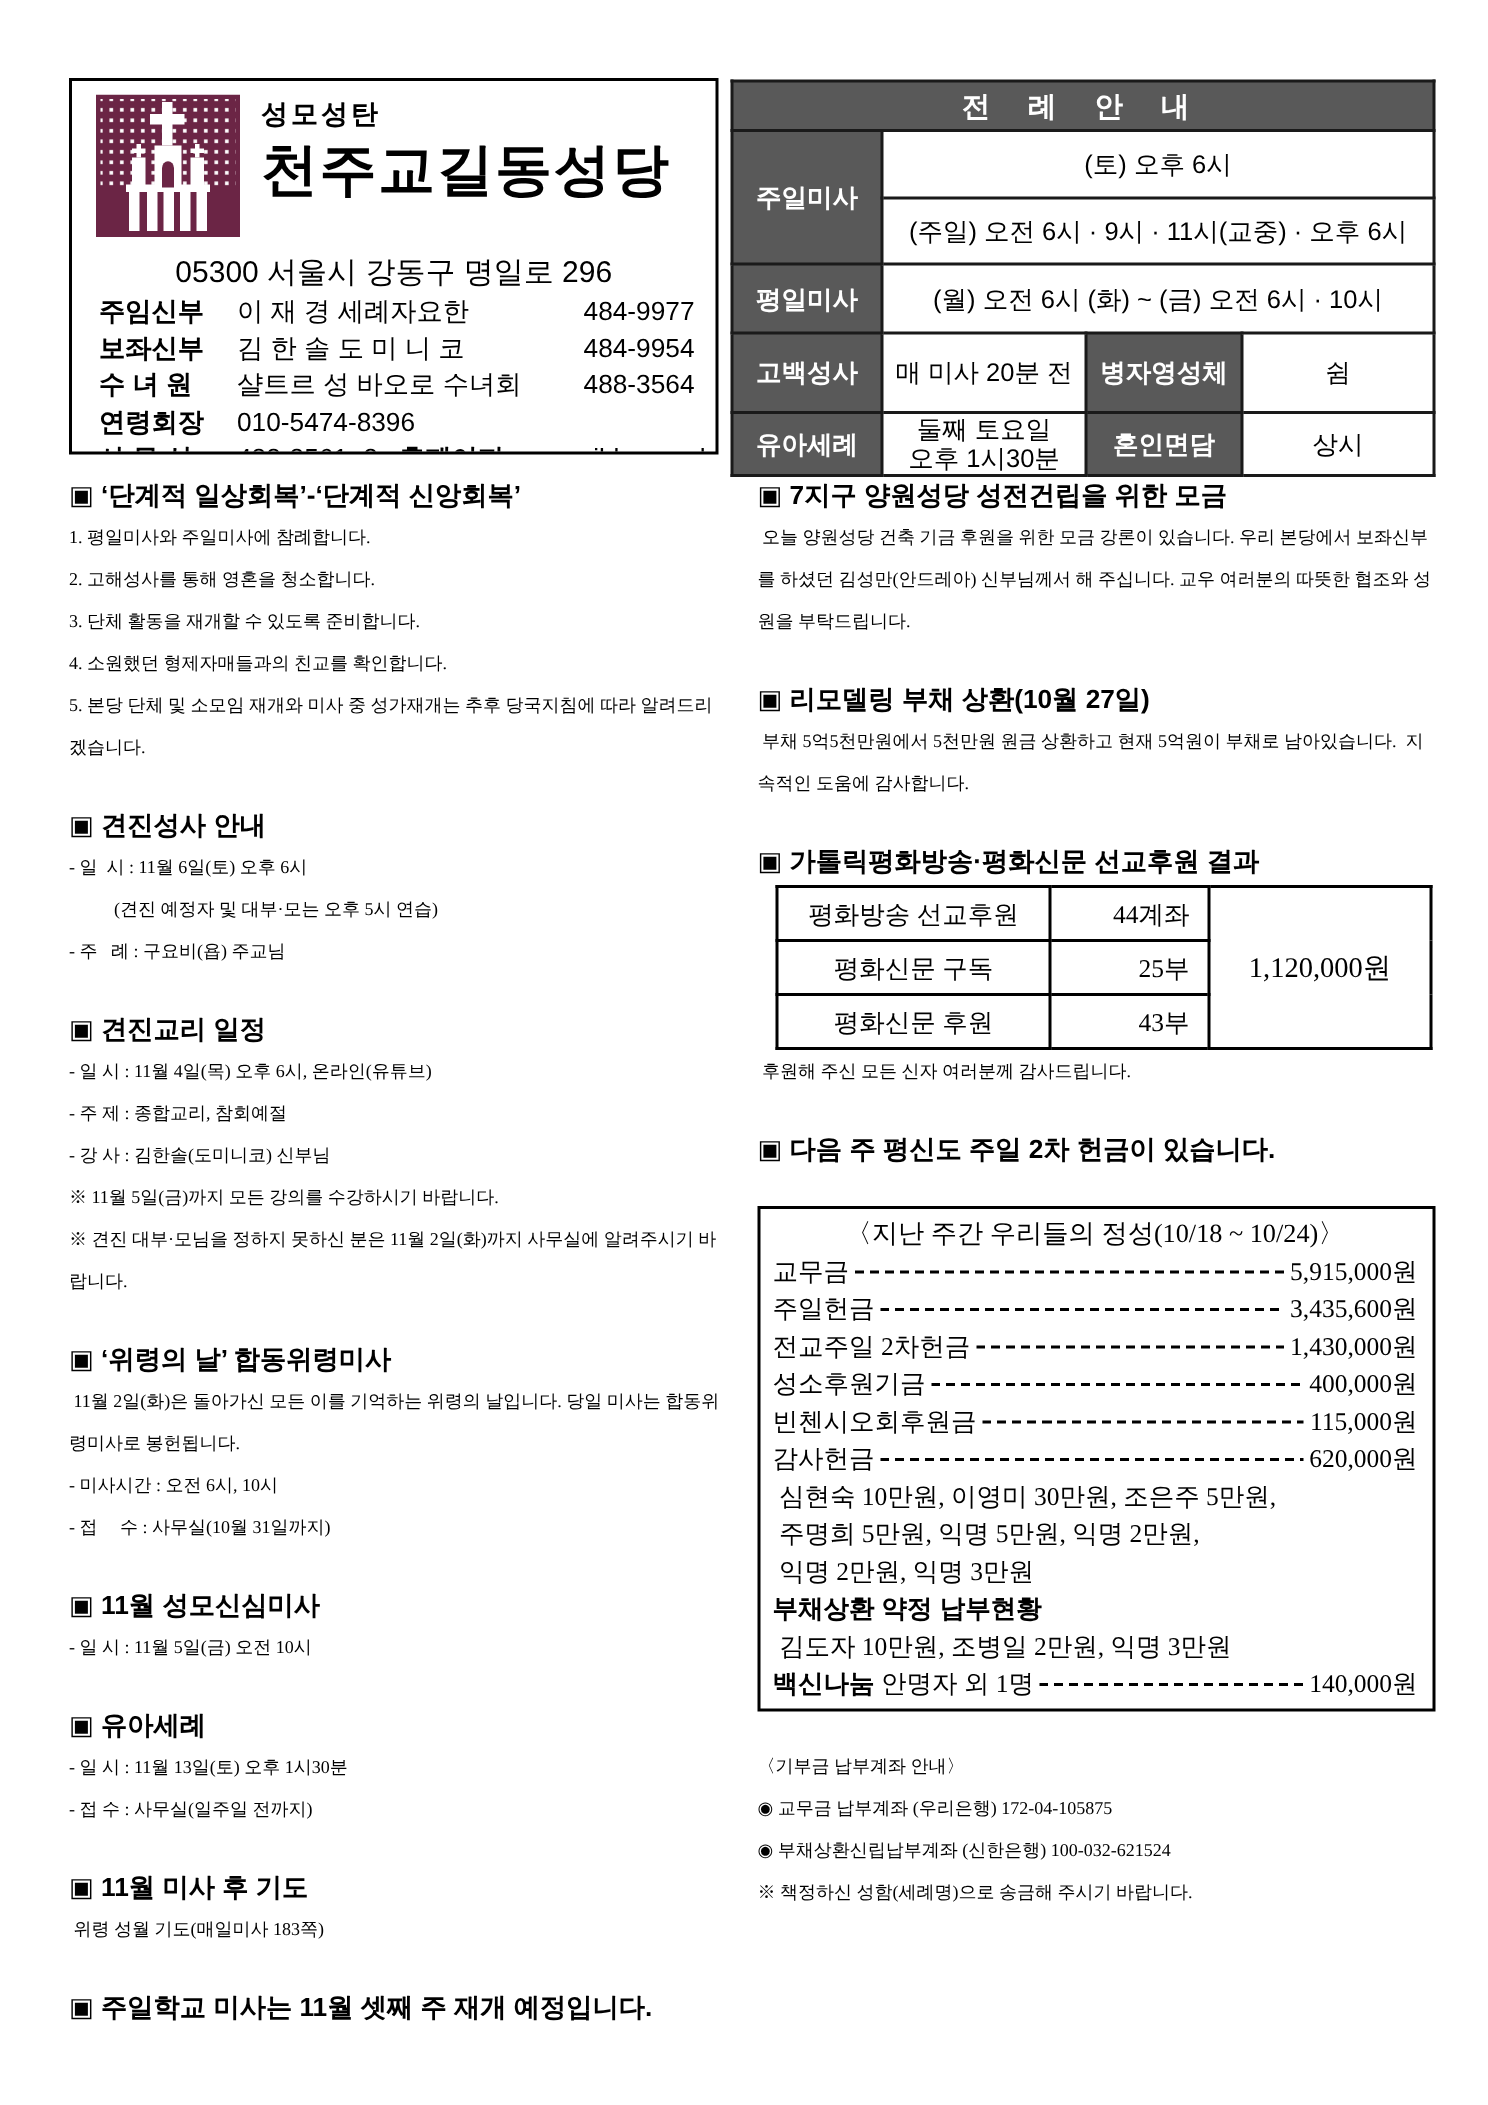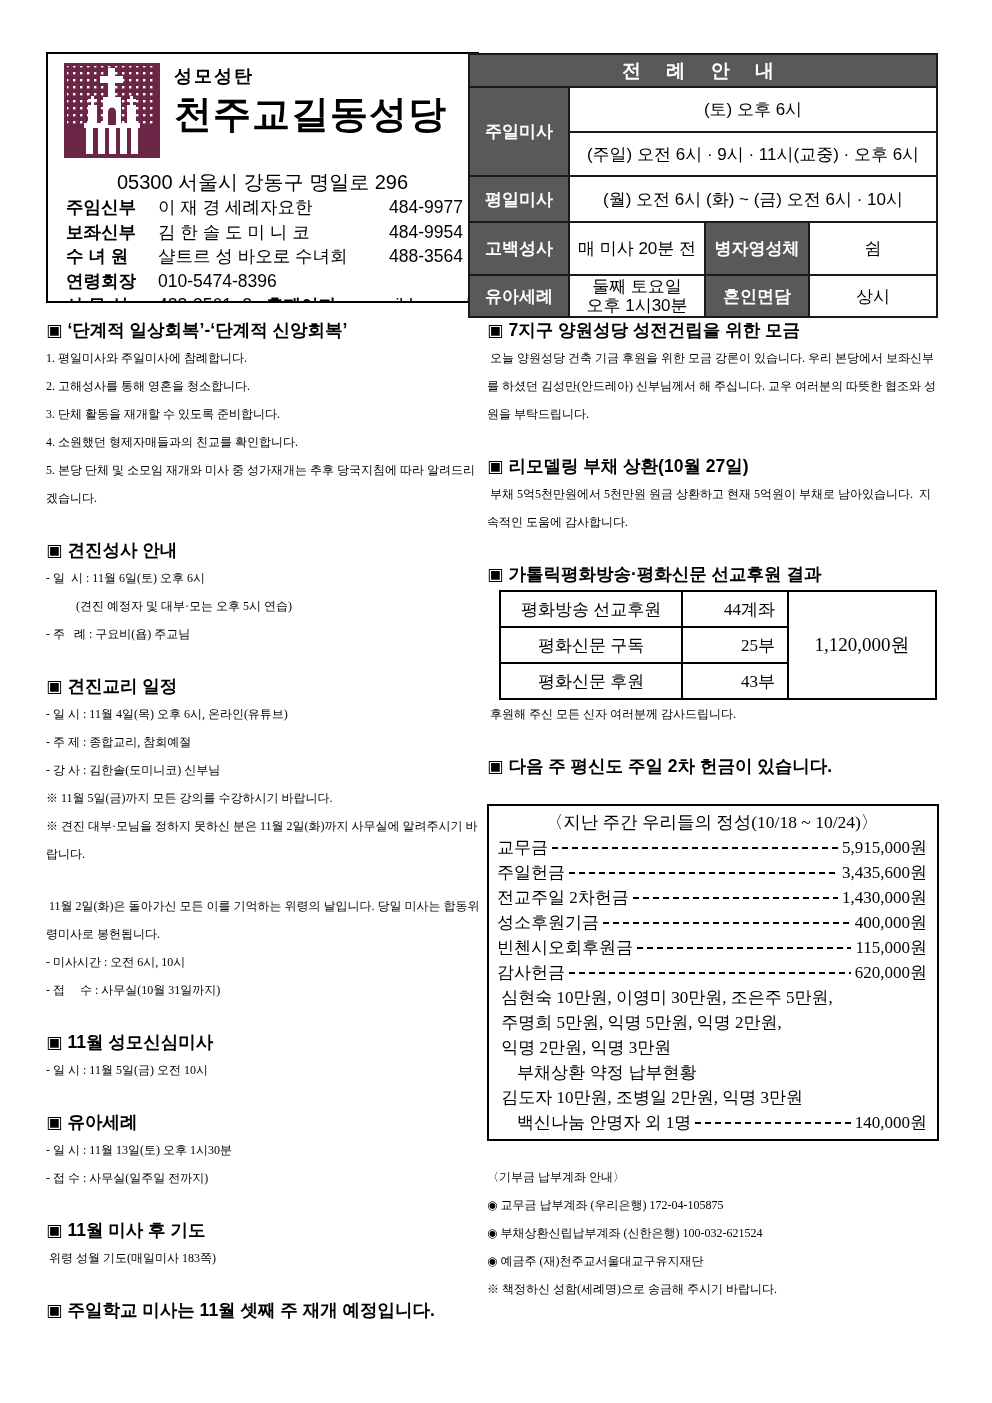--- a/index.html
+++ b/index.html
@@ -23,31 +23,31 @@
   .address{text-align:center;font-size:20px;line-height:22px;margin-top:13px;
     font-family:"Liberation Sans","DejaVu Sans",sans-serif;}
   .contacts{padding:2px 14px 0 18px;font-family:"Liberation Sans","DejaVu Sans",sans-serif;}
   .c-row{display:flex;line-height:24.5px;font-size:17.5px;white-space:pre;}
   .c-label{font-weight:700;width:92px;flex:0 0 auto;}
   .c-value{flex:1 1 auto;}
   .c-phone{width:96px;text-align:right;flex:0 0 auto;}
   .c-home-label{font-weight:700;margin:0 8px 0 14px;}
 
   
-  .mass-wrap{position:absolute;left:468px;top:53px;}
+  .mass-wrap{position:absolute;left:487px;top:53px;}
   table.mass{border-collapse:collapse;table-layout:fixed;width:468px;
     font-family:"Liberation Sans","DejaVu Sans",sans-serif;}
   table.mass td{border:2px solid #1a1a1a;text-align:center;vertical-align:middle;
     font-size:17px;padding:0;}
   table.mass td.dark{background:#595959;color:#fff;font-weight:700;}
   table.mass td.ttl{height:31px;font-size:19px;letter-spacing:10px;font-weight:700;}
   .two-line{white-space:pre-line;font-size:16px;line-height:19px;}
 
   
-  .cols{position:absolute;left:46px;top:316px;display:flex;gap:4px;justify-content:space-between;}
+  .cols{position:absolute;left:46px;top:316px;display:flex;gap:22px;justify-content:space-between;}
   .col-l{width:437px;flex:0 0 auto;}
   .col-r{width:452px;flex:0 0 auto;}
   .sec{margin-bottom:24px;}
   .sec-title{font-weight:700;font-size:17.5px;line-height:28px;white-space:pre-wrap;
     font-family:"Liberation Sans","DejaVu Sans",sans-serif;}
   .line{font-size:12px;line-height:28px;white-space:pre-wrap;}
 
   
   table.peace{border-collapse:collapse;table-layout:fixed;width:430px;margin:2px 0 0 12px;}
   table.peace td{border:2px solid #000;font-size:17px;vertical-align:middle;height:34px;padding:0;}
@@ -55,21 +55,21 @@
   table.peace td.cnt{text-align:right;padding-right:12px;width:92px;}
   table.peace td.total{text-align:center;font-size:19px;width:146px;}
 
   
   .offer-box{border:2px solid #000;padding:3px 10px 4px 8px;box-sizing:border-box;width:452px;}
   .box-line{font-size:17px;line-height:25px;white-space:pre-wrap;}
   .box-title{text-align:center;font-size:17.5px;line-height:26px;}
   .leader-row{display:flex;align-items:center;}
   .leader{flex:1 1 auto;height:2px;margin:0 4px;
     background:repeating-linear-gradient(90deg,#000 0 6px,transparent 6px 10px);}
-  .bold{font-weight:400;margin-left:20px;}
+  .bold{font-weight:700;}
 </style>
 </head>
 <body>
 
 <div class="hdr-box">
   <div class="logo-row">
     <svg class="logo" viewBox="0 0 96 95">
       <defs>
         <pattern id="dots" width="7" height="7" patternUnits="userSpaceOnUse">
           <rect x="2" y="2" width="2.4" height="2.4" fill="#ffffff"></rect>
@@ -195,20 +195,21 @@
     <div class="sec">
       <div class="sec-title">▣ 견진교리 일정</div>
       <div class="line">- 일 시 : 11월 4일(목) 오후 6시, 온라인(유튜브)</div>
       <div class="line">- 주 제 : 종합교리, 참회예절</div>
       <div class="line">- 강 사 : 김한솔(도미니코) 신부님</div>
       <div class="line">※ 11월 5일(금)까지 모든 강의를 수강하시기 바랍니다.</div>
       <div class="line">※ 견진 대부·모님을 정하지 못하신 분은 11월 2일(화)까지 사무실에 알려주시기 바랍니다.</div>
     </div>
 
     <div class="sec">
+      <div class="sec-title">▣ ‘위령의 날’ 합동위령미사</div>
       <div class="line"> 11월 2일(화)은 돌아가신 모든 이를 기억하는 위령의 날입니다. 당일 미사는 합동위령미사로 봉헌됩니다.</div>
       <div class="line">- 미사시간 : 오전 6시, 10시</div>
       <div class="line">- 접     수 : 사무실(10월 31일까지)</div>
     </div>
 
     <div class="sec">
       <div class="sec-title">▣ 11월 성모신심미사</div>
       <div class="line">- 일 시 : 11월 5일(금) 오전 10시</div>
     </div>
 
@@ -312,18 +313,17 @@
         <span> 안명자 외 1명</span>
         <span class="leader"></span>
         <span>140,000원</span>
       </div>
     </div>
 
     <div class="sec" style="margin-top:22px">
       <div class="line">〈기부금 납부계좌 안내〉</div>
       <div class="line">◉ 교무금 납부계좌 (우리은행) 172-04-105875</div>
       <div class="line">◉ 부채상환신립납부계좌 (신한은행) 100-032-621524</div>
-      <div class="line">◉ 예금주 (재)천주교서울대교구유지재단</div>
       <div class="line">※ 책정하신 성함(세례명)으로 송금해 주시기 바랍니다.</div>
     </div>
 
   </div>
 </div>
 
 </body></html>

